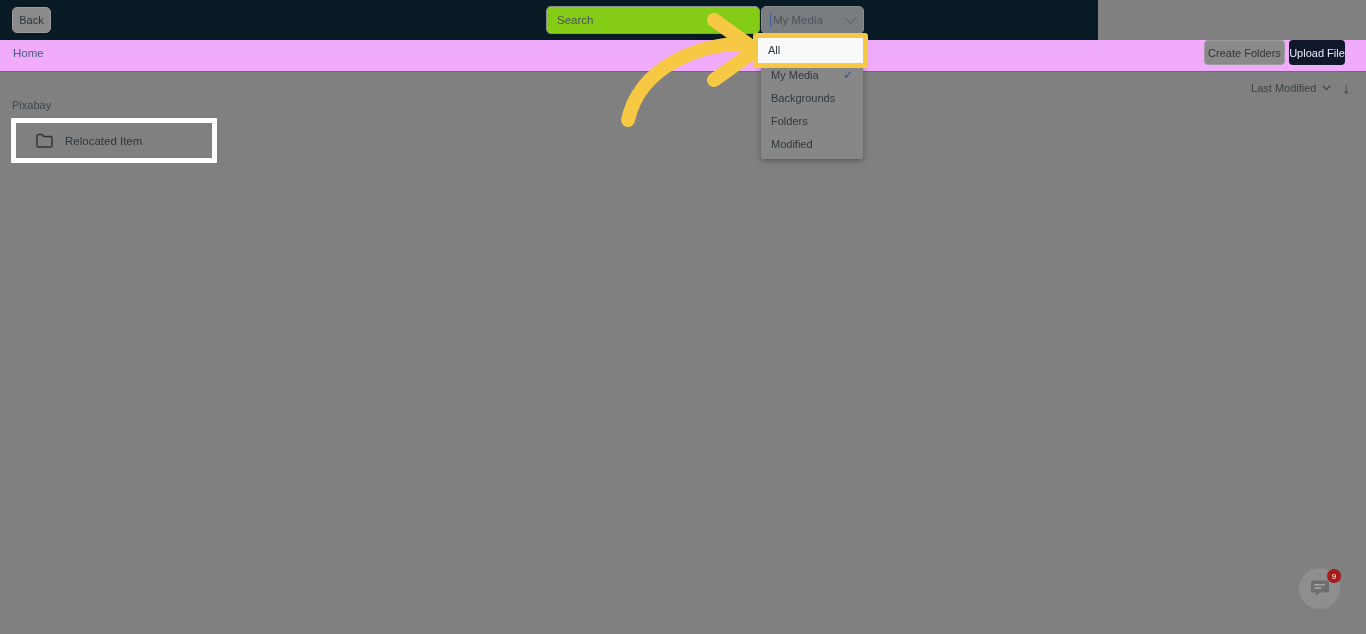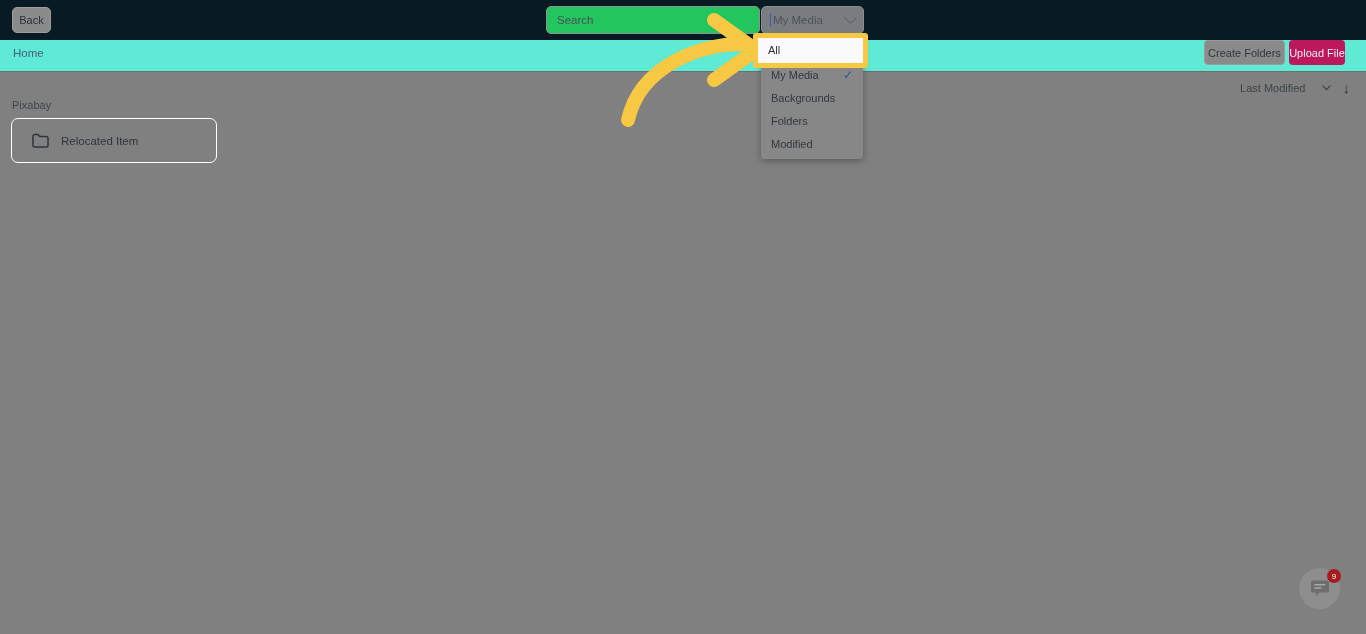--- a/index.html
+++ b/index.html
@@ -11,39 +11,39 @@
     font-family: "Liberation Sans", sans-serif;
   }
   body {
     background: #808080;
     position: relative;
   }
 
   
   .topbar {
     position: absolute; left: 0; top: 0;
-    width: 1366px; height: 40px;
+    width: 1098px; height: 40px;
     background: #081b24;
     display: flex; align-items: center;
   }
   .back-btn {
     position: absolute; left: 12px; top: 7px;
     width: 39px; height: 26px;
     background: #8a8a8a;
     border: 1px solid #9c9c9c;
     border-radius: 5px;
     color: #2b333b;
     font-size: 11px;
     display: flex; align-items: center; justify-content: center;
     cursor: pointer;
   }
   .search-input {
     position: absolute; left: 546px; top: 6px;
     width: 214px; height: 28px;
-    background: #22c55e;
+    background: #84cc16;
     border: 1px solid #8d9093;
     border-radius: 5px;
     color: #3e464d;
     font-size: 11.5px;
     padding: 0 10px;
     outline: none;
     font-family: "Liberation Sans", sans-serif;
   }
   .search-input::placeholder { color: #4a5159; opacity: 1; }
 
@@ -95,21 +95,21 @@
     margin-left: auto;
     color: #2f4f9e;
     font-size: 12px;
     line-height: 1;
   }
 
   
   .crumbbar {
     position: absolute; left: 0; top: 40px;
     width: 1366px; height: 32px;
-    background: #5eead4;
+    background: #f0abfc;
     border-bottom: 1px solid #6e6e6e;
   }
   .crumb {
     position: absolute; left: 13px; top: 7px;
     font-size: 11.5px;
     color: #4a5d7e;
     cursor: pointer;
   }
   .create-folder {
     position: absolute; left: 1204px; top: 40px;
@@ -118,53 +118,53 @@
     border: 1px solid #9b9b9b;
     border-radius: 4px;
     font-size: 11px;
     color: #2f363d;
     display: flex; align-items: center; justify-content: center;
     cursor: pointer;
   }
   .upload-file {
     position: absolute; left: 1289px; top: 40px;
     width: 56px; height: 25px;
-    background: #be185d;
+    background: #0f172a;
     border-radius: 4px;
     font-size: 11px;
     color: #e9edf6;
     display: flex; align-items: center; justify-content: center;
     cursor: pointer;
   }
 
   
   .sortrow {
     position: absolute; right: 10px; top: 80px;
     display: flex; align-items: center; gap: 6px;
   }
   .sort-label {
     font-size: 11px; color: #3b4248;
-    display: flex; align-items: center; gap: 16px;
+    display: flex; align-items: center; gap: 5px;
     cursor: pointer;
   }
   .sort-arrow {
     font-size: 15px; color: #32383e;
     padding: 0 6px; cursor: pointer; line-height: 1;
   }
 
   
   .folders-title {
     position: absolute; left: 12px; top: 99px;
     font-size: 11px; color: #3e454b;
   }
   .folder-card {
     position: absolute; left: 11px; top: 118px;
     width: 206px; height: 45px;
-    border: 1px solid #ffffff;
-    border-radius: 7px;
+    border: 5px solid #ffffff;
+    border-radius: 1px;
     display: flex; align-items: center;
     padding-left: 20px; gap: 12px;
     cursor: pointer;
   }
   .folder-name { font-size: 11.5px; color: #2d343a; }
 
   
   .annotation {
     position: absolute; left: 0; top: 0;
     width: 1366px; height: 634px;

